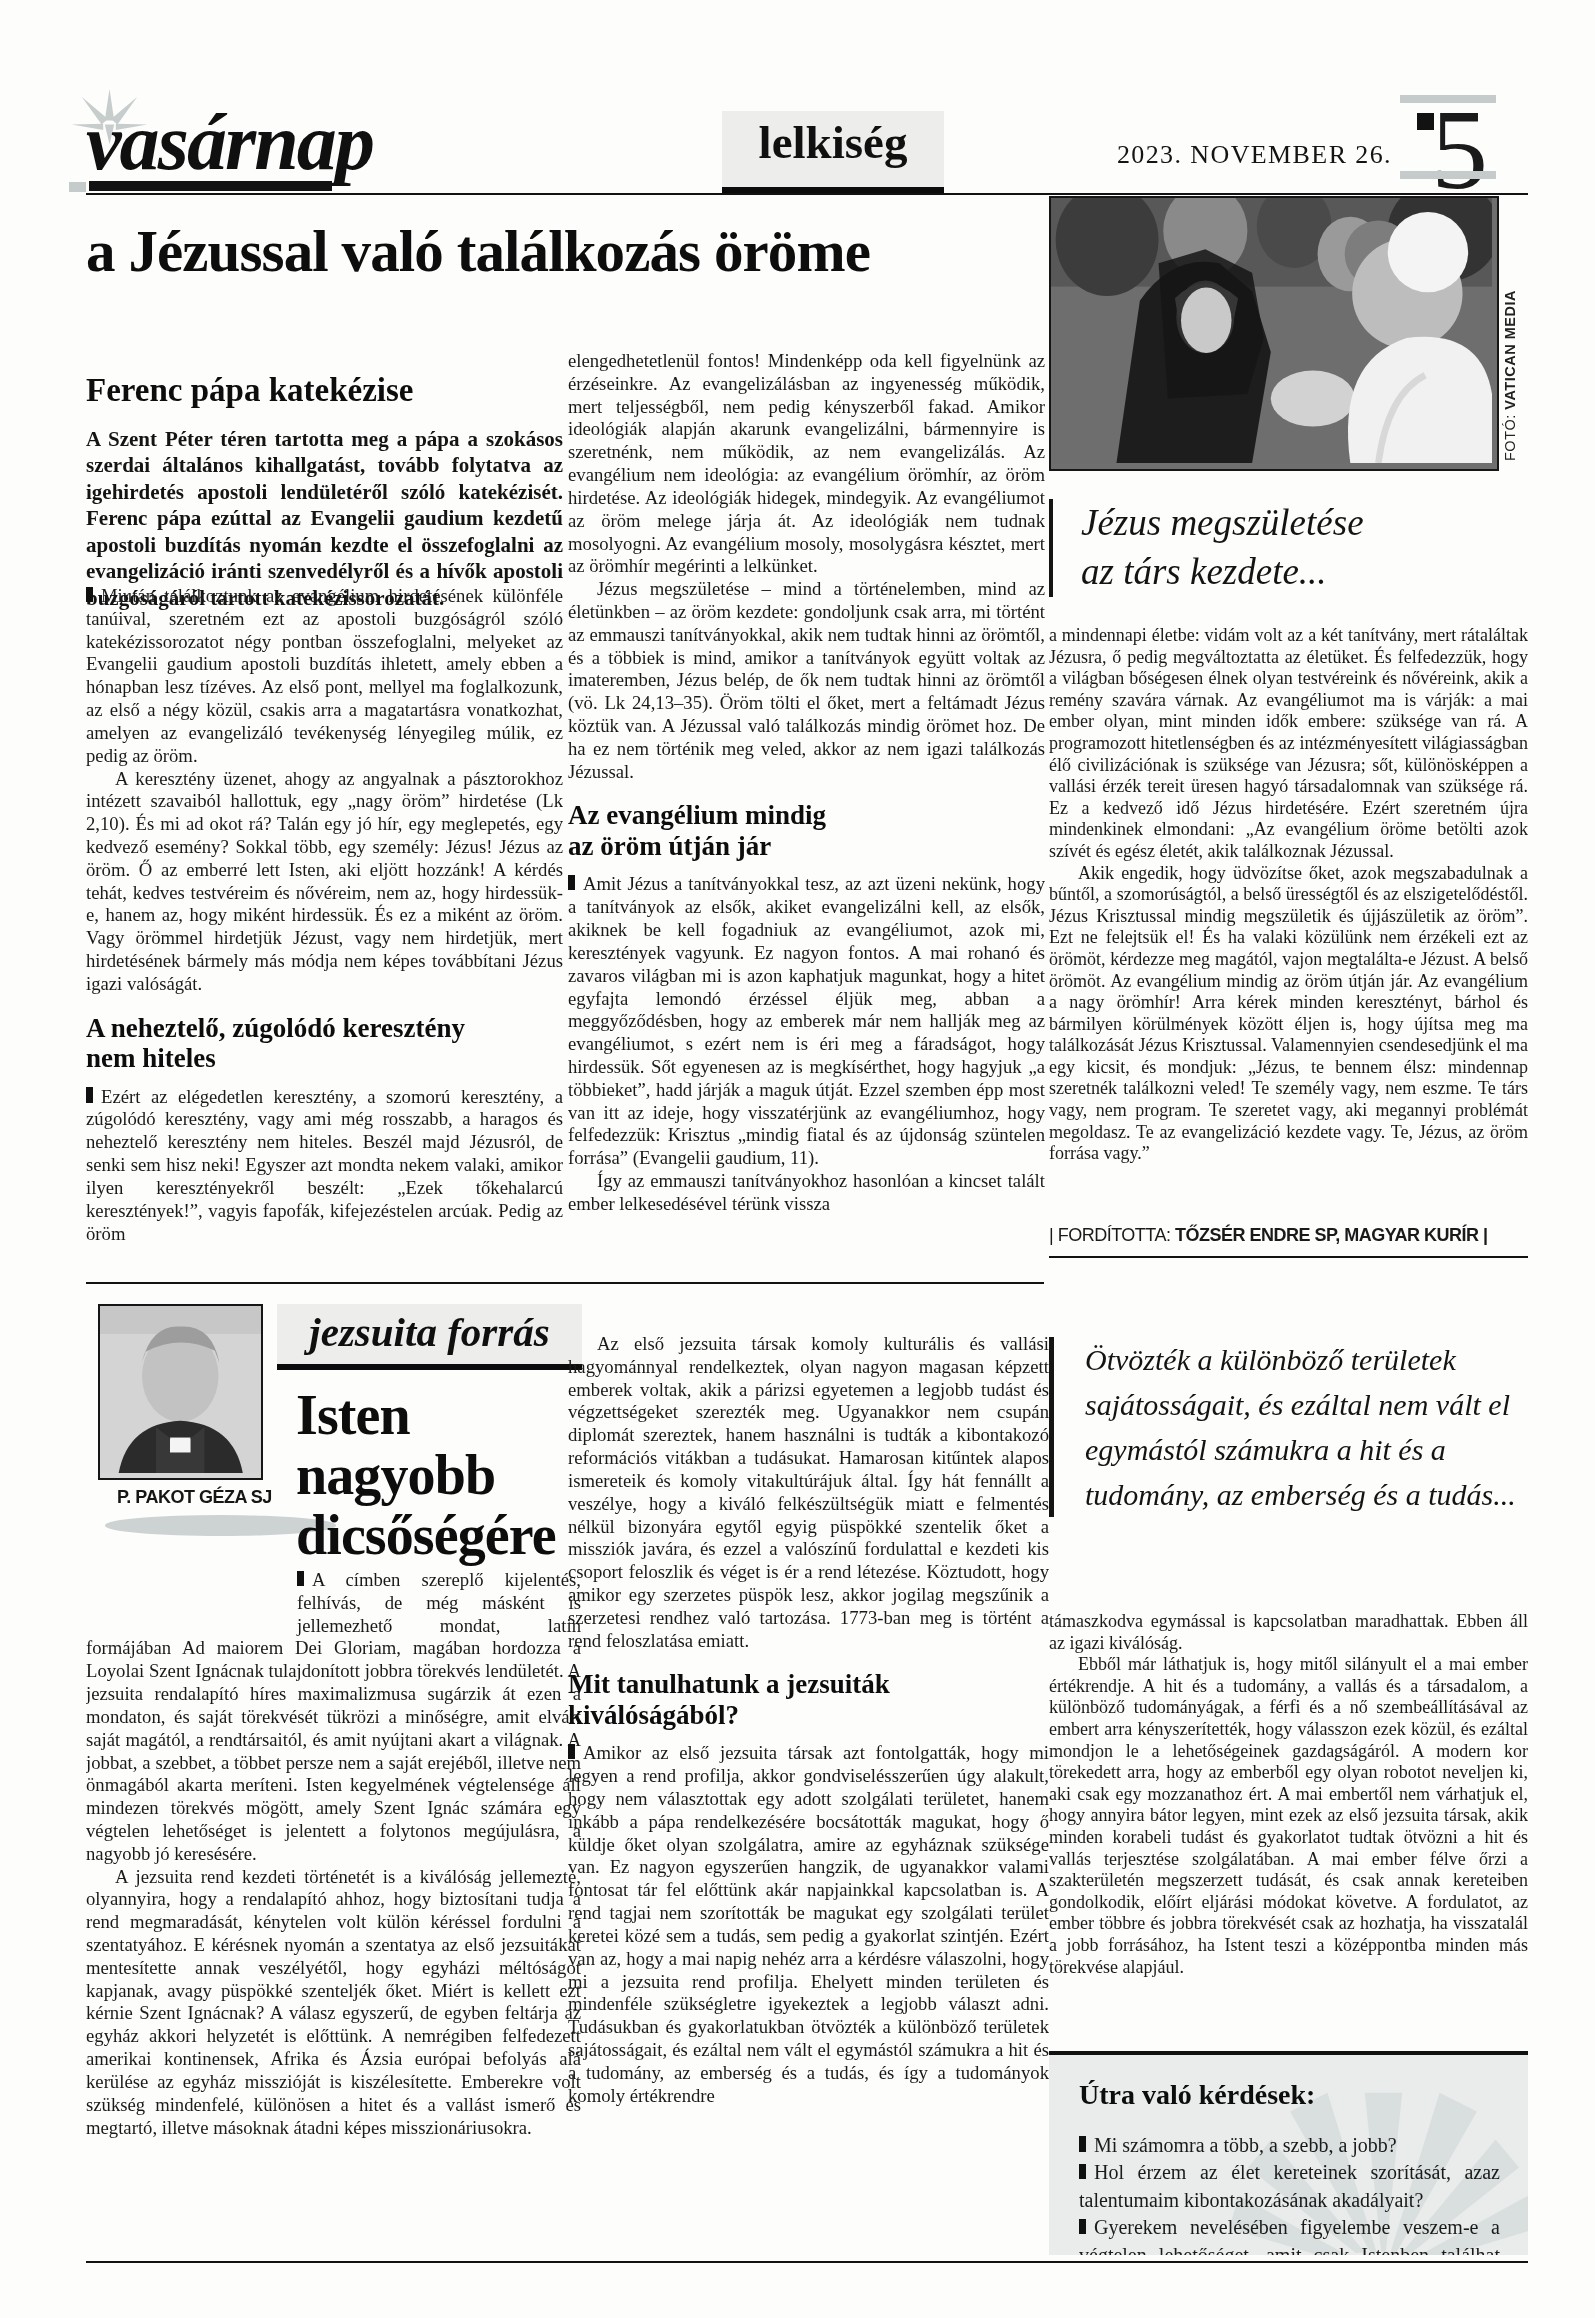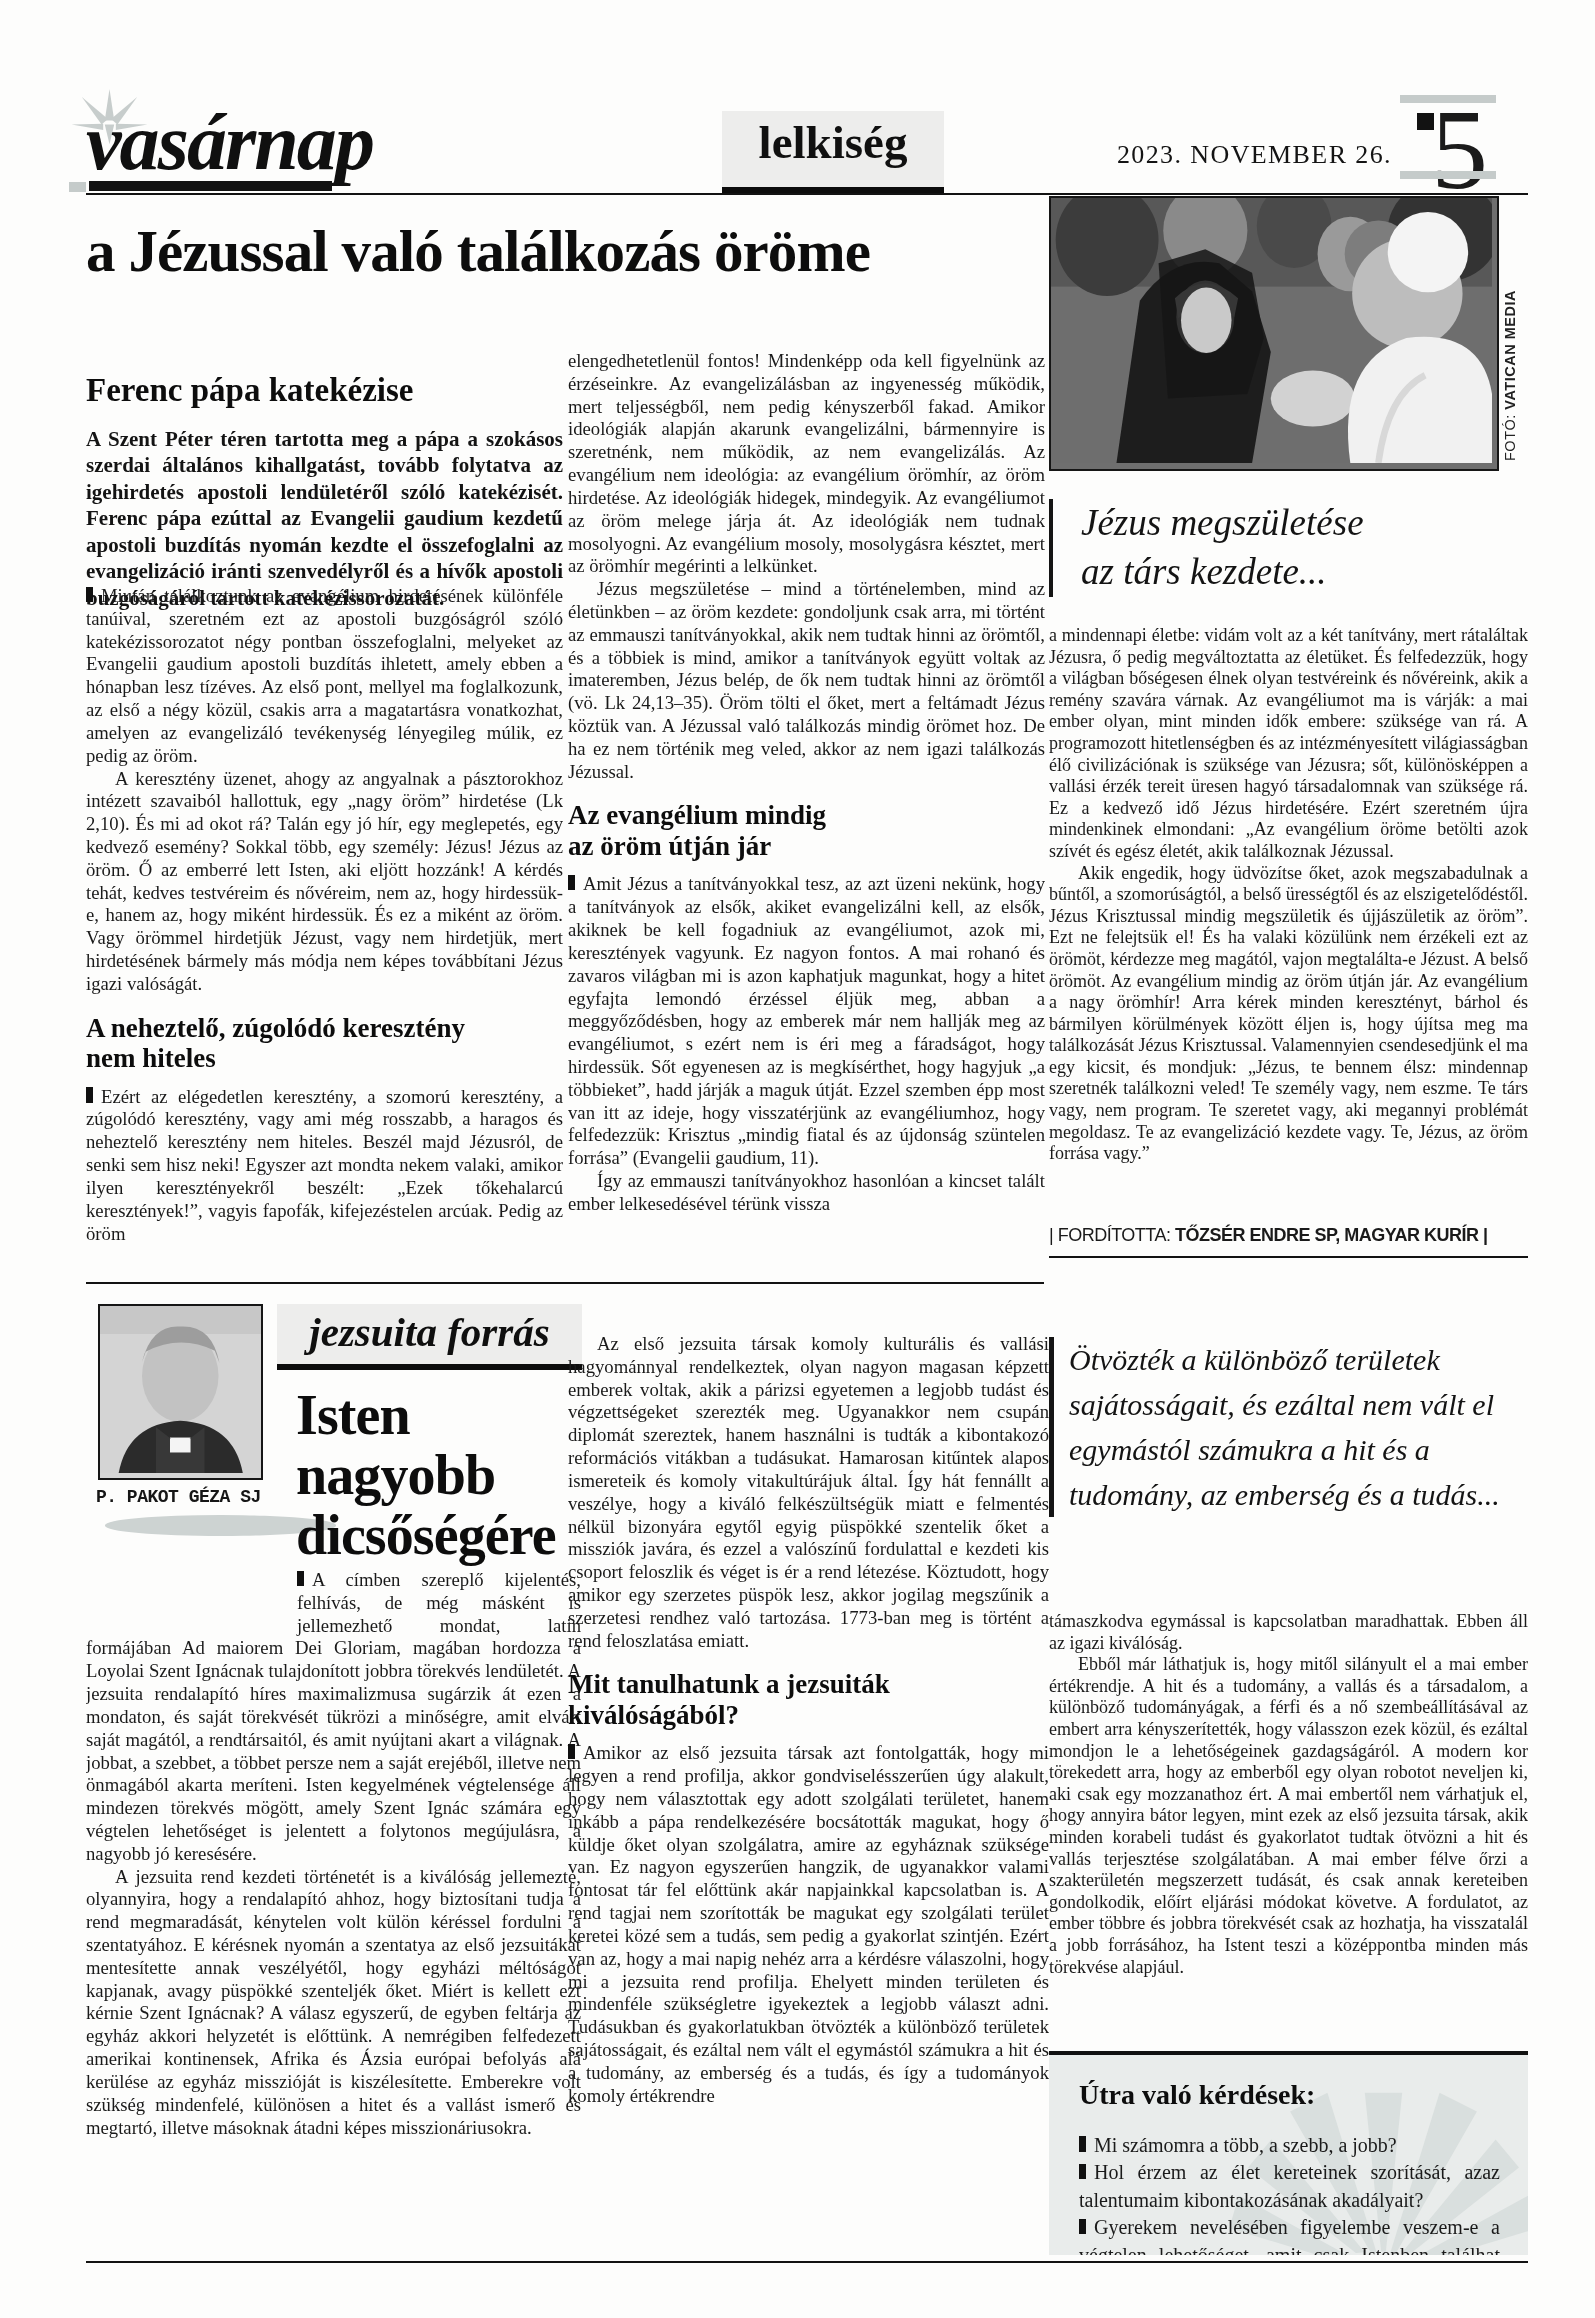--- a/index.html
+++ b/index.html
@@ -26,23 +26,23 @@
   .ital-head{font-style:italic;font-size:37px;line-height:1.32;border-left:4.7px solid #141414;padding-left:28px;color:#141414;}
   .credit-line{font-family:"Liberation Sans",sans-serif;font-size:18px;letter-spacing:-0.5px;margin-top:12px;text-align:left;}
   .credit-line b{font-weight:bold;}
   .photo-frame{border:2.8px solid #161616;background:#6f6f6f;}
   .vert-credit{font-family:"Liberation Sans",sans-serif;font-size:14.5px;letter-spacing:0.5px;color:#222;
                transform:rotate(-90deg);transform-origin:left top;white-space:nowrap;}
   
   .tagbox{background:#ededec;border-bottom:6.5px solid #0c0c0c;text-align:center;}
   .taglabel{font-style:italic;font-weight:bold;font-size:41px;line-height:1.4;color:#0f0f0f;}
   .b-headline{font-weight:bold;font-size:56px;line-height:1.07;letter-spacing:-0.9px;color:#0d0d0d;}
-  .caption{font-family:Liberation Mono, monospace;font-weight:bold;font-size:18px;letter-spacing:-0.5px;text-align:center;color:#161616;}
+  .caption{font-family:Liberation Sans, sans-serif;font-weight:bold;font-size:18px;letter-spacing:-0.5px;text-align:center;color:#161616;margin-left:16px;}
   .ellipse{background:#cdd3d2;border-radius:50%;}
-  .pullquote{font-style:italic;font-size:30px;line-height:1.5;border-left:5.6px solid #141414;padding-left:15px;color:#141414;}
+  .pullquote{font-style:italic;font-size:30px;line-height:1.5;border-left:5.6px solid #141414;padding-left:31px;color:#141414;}
   .qbox{background:#e9eceb;border-top:4.7px solid #111;position:relative;overflow:hidden;}
   .qbox-inner{position:relative;padding:24px 28px 18.7px 30px;}
   .qtitle{font-weight:bold;font-size:28px;margin:0 0 20.6px 0;color:#0d0d0d;}
   .qitem{font-size:20px;line-height:1.38;text-align:justify;margin:0;}
   .watermark{position:absolute;right:-18.7px;top:18.7px;opacity:1;}
 </style>
 </head>
 <body>
 
 <div class="page">

